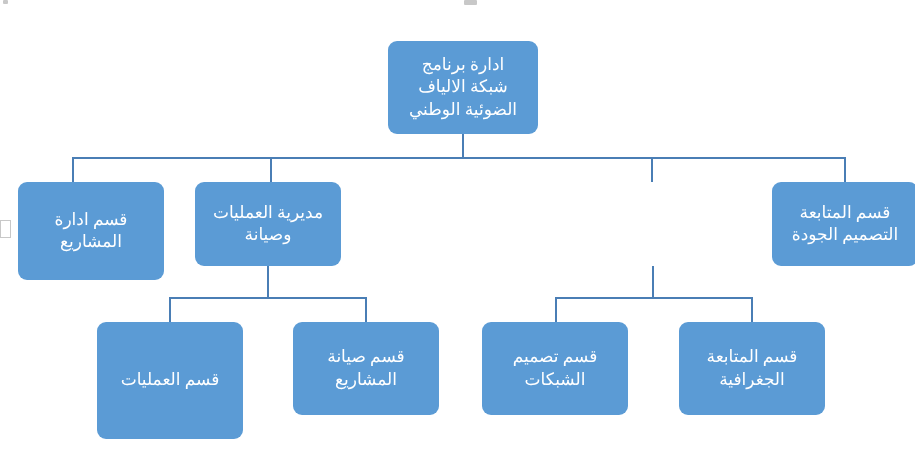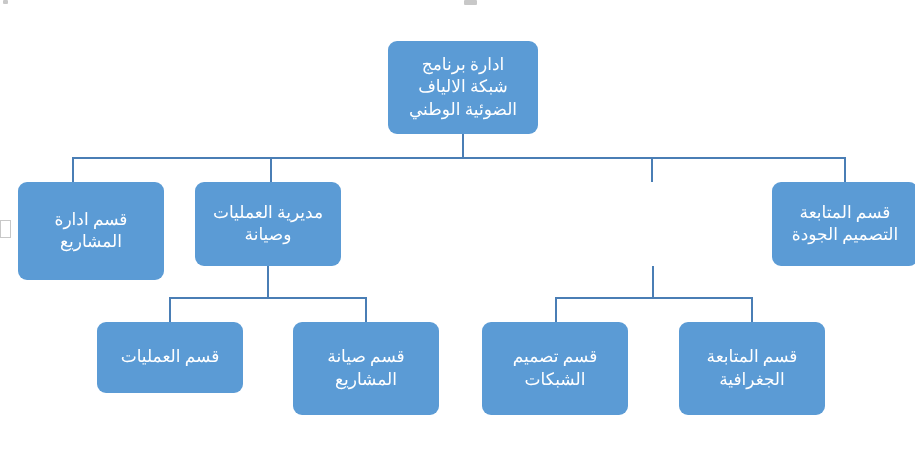--- a/index.html
+++ b/index.html
@@ -98,21 +98,21 @@
     <span class="node-text">مديرية العمليات
 وصيانة</span>
   </div>
 
 
   <div class="node" style="left:772px; top:182px; width:146px; height:84px;">
     <span class="node-text">قسم المتابعة
 التصميم الجودة</span>
   </div>
 
-  <div class="node" style="left:97px; top:322px; width:146px; height:71px;">
+  <div class="node" style="left:97px; top:322px; width:146px; height:117px;">
     <span class="node-text">قسم العمليات</span>
   </div>
 
   <div class="node" style="left:293px; top:322px; width:146px; height:93px;">
     <span class="node-text">قسم صيانة
 المشاريع</span>
   </div>
 
   <div class="node" style="left:482px; top:322px; width:146px; height:93px;align-items:center;">
     <span class="node-text">قسم تصميم

